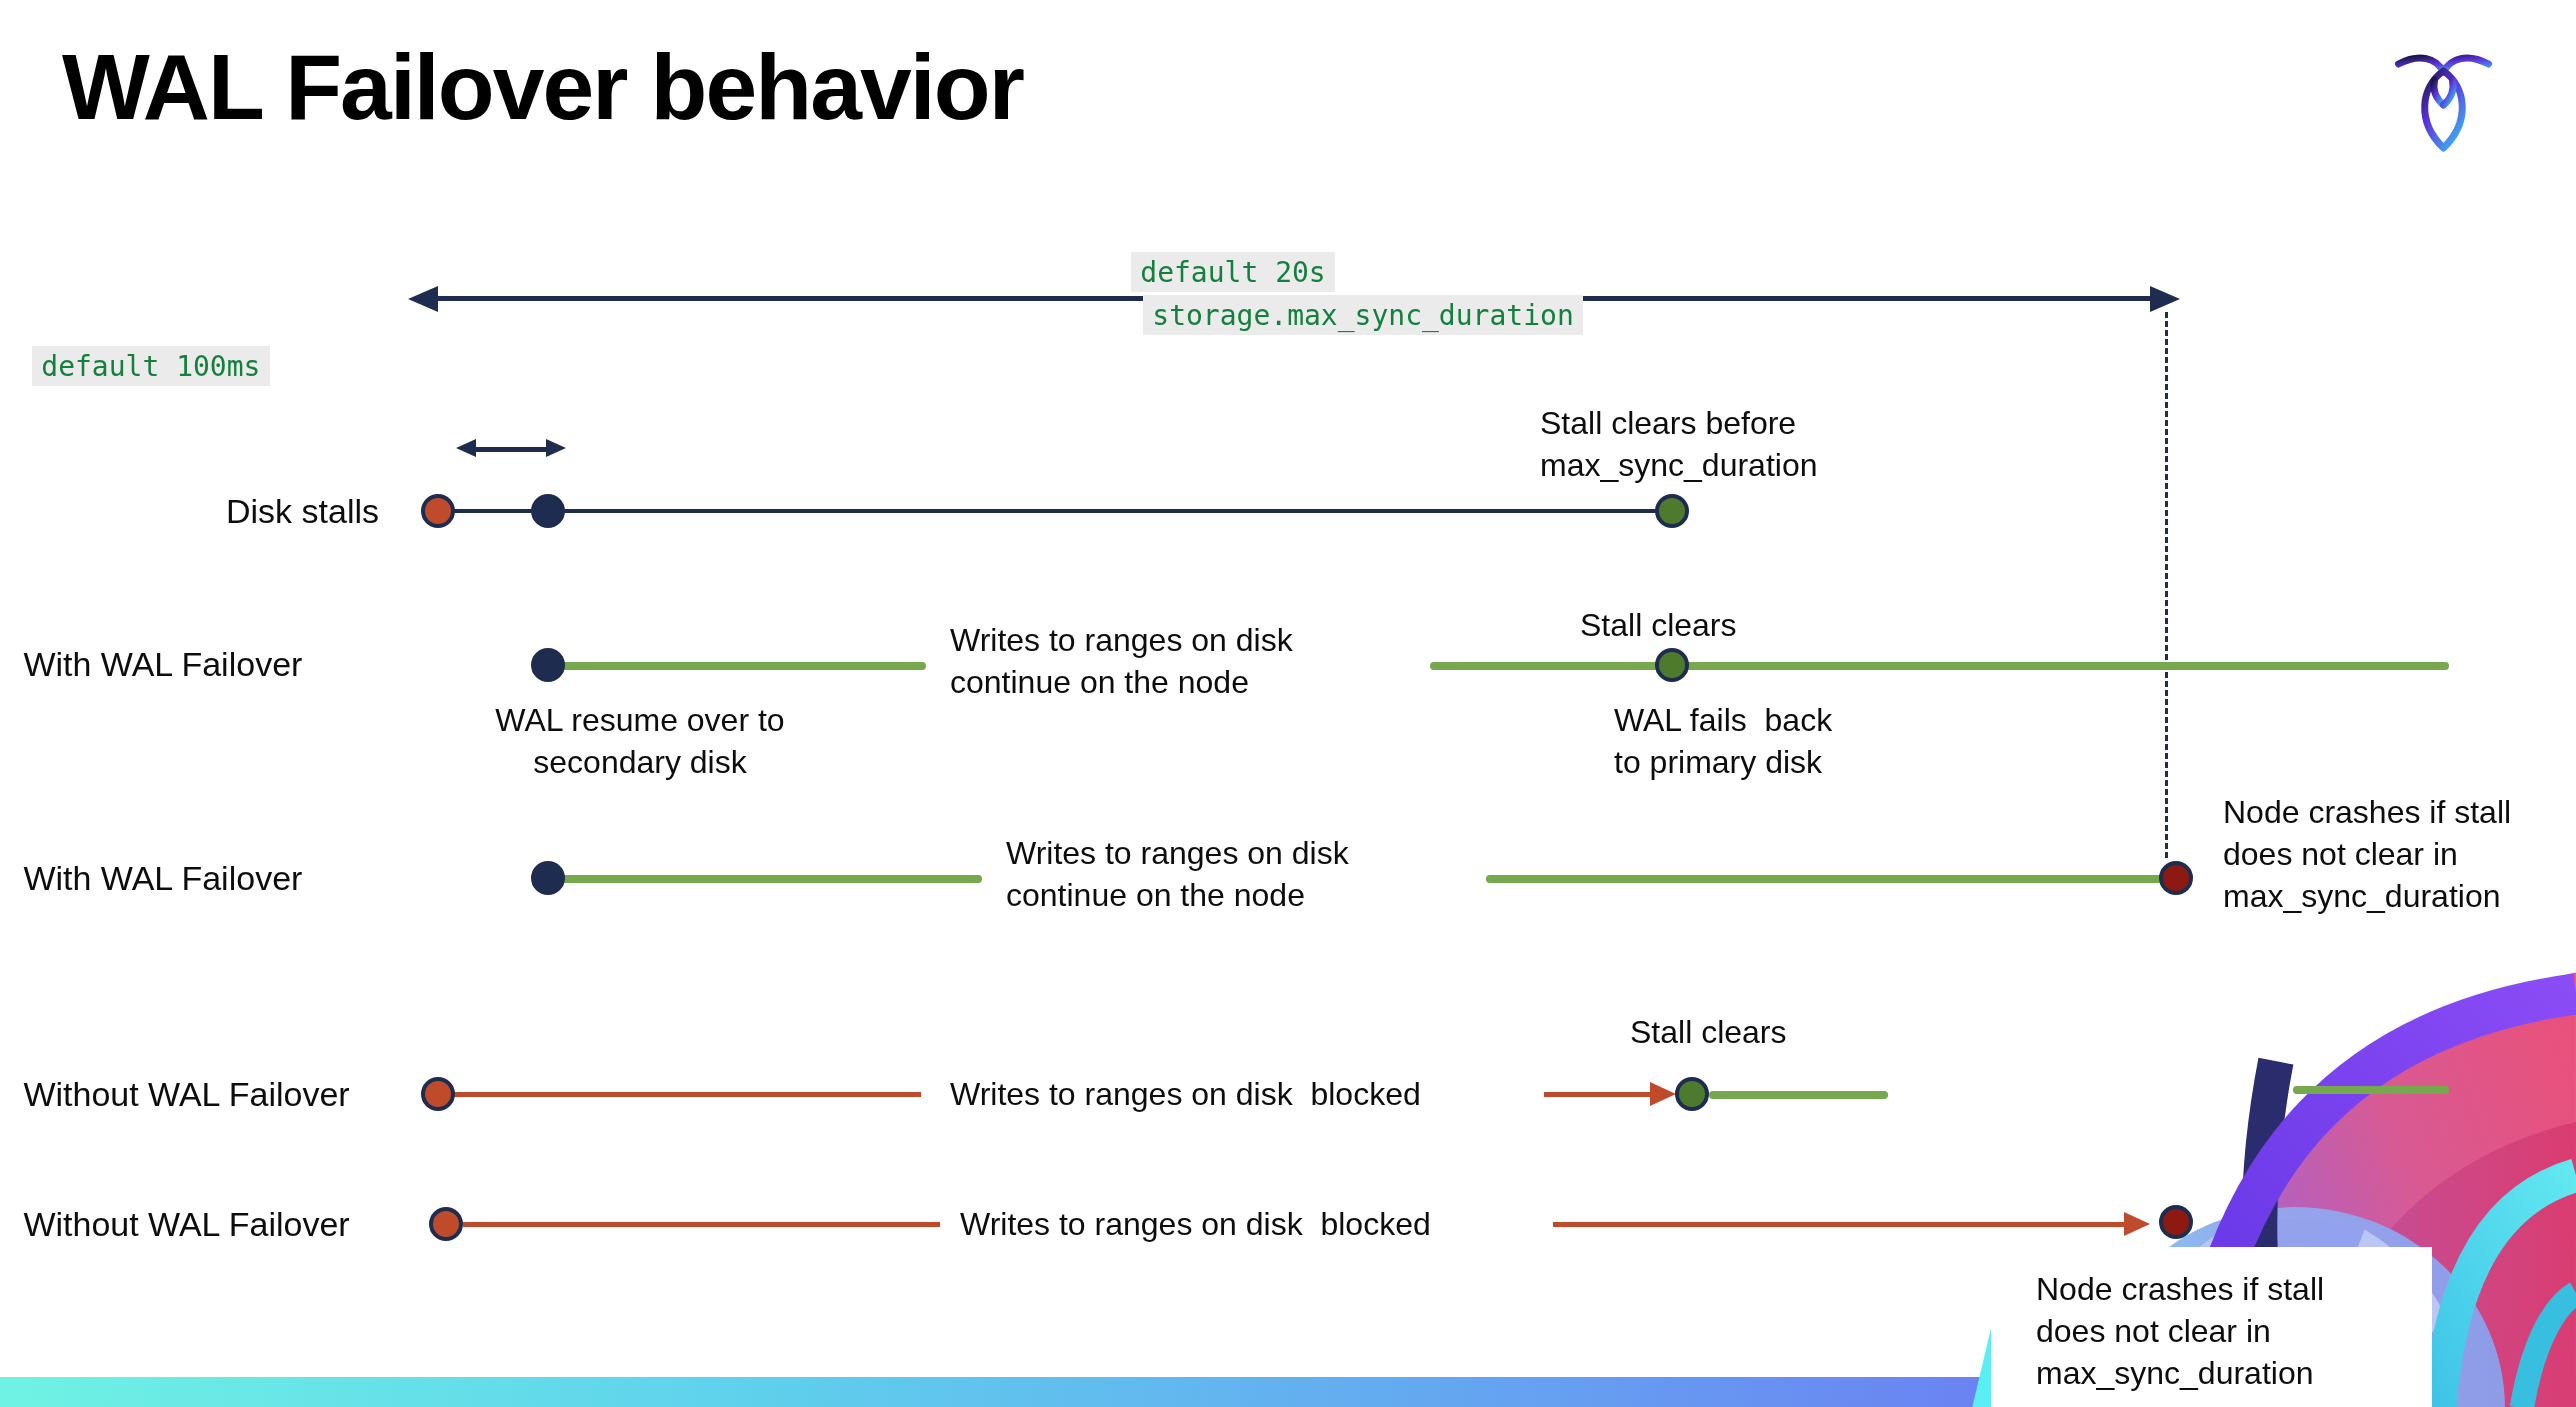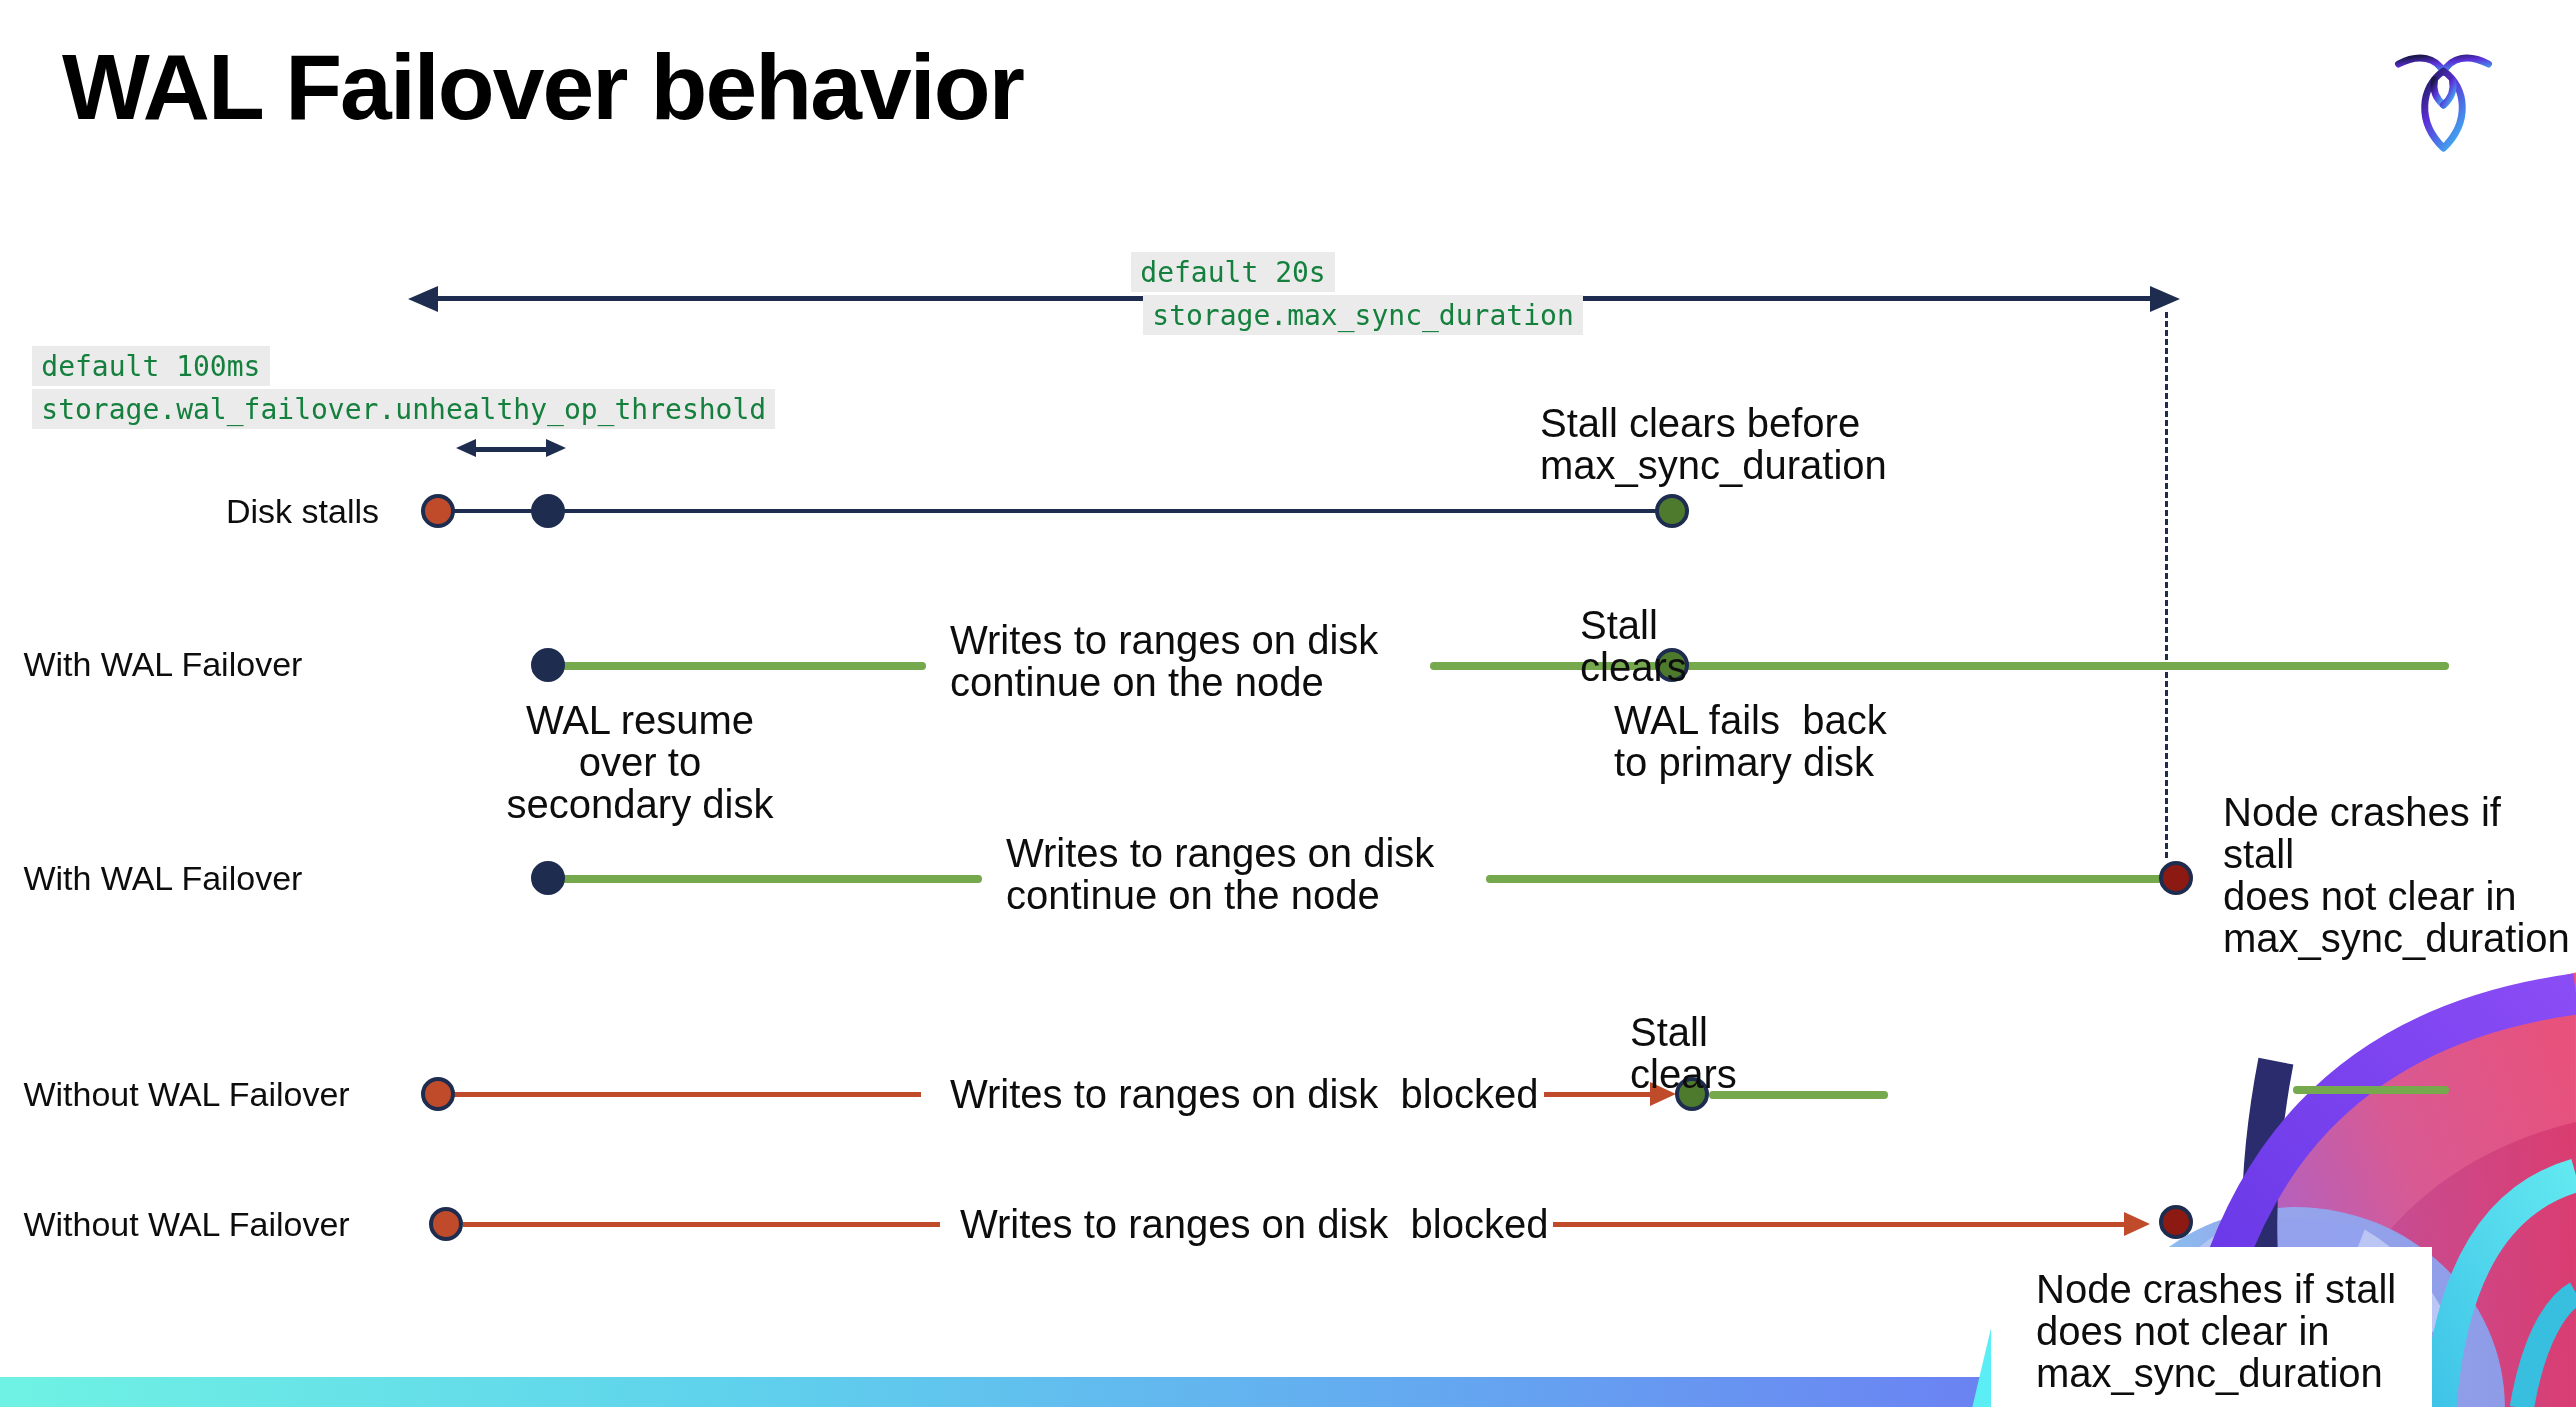--- a/index.html
+++ b/index.html
@@ -2,21 +2,21 @@
 <html style="font-size:15px"><head>
 <meta charset="utf-8">
 <style>
   html,body{margin:0;padding:0;background:#ffffff;}
   #slide{position:relative;width:2576px;height:1408px;background:#ffffff;overflow:hidden;
          font-family:"Liberation Sans", sans-serif;color:#111;}
   .abs{position:absolute;}
   #title{left:62px;top:34px;font-size:93px;font-weight:700;letter-spacing:-1.9px;color:#000000;z-index:5;}
   .code{font-family:"DejaVu Sans Mono", monospace;font-size:28px;color:#15803d;
         background:#ebebeb;padding:3.7px 9.3px;display:inline-block;white-space:pre;z-index:6;}
-  .note{font-size:40px;line-height:42px;color:#0d0d0d;white-space:pre-wrap;z-index:7;}
+  .note{font-size:32px;line-height:42px;color:#0d0d0d;white-space:pre-wrap;z-index:7;}
   .center{text-align:left;}
   .rowlabel{font-size:34px;color:#0d0d0d;white-space:nowrap;z-index:7;}
   
   .hline{height:3.7px;background:#1e2d4f;z-index:4;}
   .gline{height:7.5px;background:#76a94e;border-radius:3.7px;z-index:4;}
   .rline{height:4.7px;background:#bf4b2b;z-index:4;}
   .arrowline{height:4.7px;background:#1e2d4f;z-index:4;}
   
   .head-left{width:0;height:0;border-top:13px solid transparent;border-bottom:13px solid transparent;
              border-right:30px solid #1e2d4f;z-index:4;}
@@ -66,21 +66,20 @@
     </g>
   </svg>
 
   <div class="abs arrowline" style="left:436px;top:296px;width:1716px;"></div>
   <div class="abs head-left" style="left:408px;top:286px;"></div>
   <div class="abs head-right" style="left:2150px;top:286px;"></div>
   <div class="abs code" style="left:1131px;top:252px;">default 20s</div>
   <div class="abs code" style="left:1131px;top:295px;margin-left:12px;">storage.max_sync_duration</div>
 
   <div class="abs code" style="left:32px;top:346px;">default 100ms</div>
-  <div class="abs code" style="left:32px;top:389px;">storage.wal_failover.unhealthy_op_threshold</div>
   <div class="abs arrowline" style="left:475px;top:447px;width:71px;"></div>
   <div class="abs sm-head-left" style="left:456px;top:439px;"></div>
   <div class="abs sm-head-right" style="left:546px;top:439px;"></div>
 
   <div class="abs dashed" style="left:2165px;top:312px;height:546px;"></div>
 
   <div class="abs rowlabel" style="left:226px;top:492px;">Disk stalls</div>
   <div class="abs hline" style="left:438px;top:509px;width:1235px;"></div>
   <div class="abs dot dot-red" style="left:421px;top:494px;"></div>
   <div class="abs dot dot-navy" style="left:531px;top:494px;"></div>

